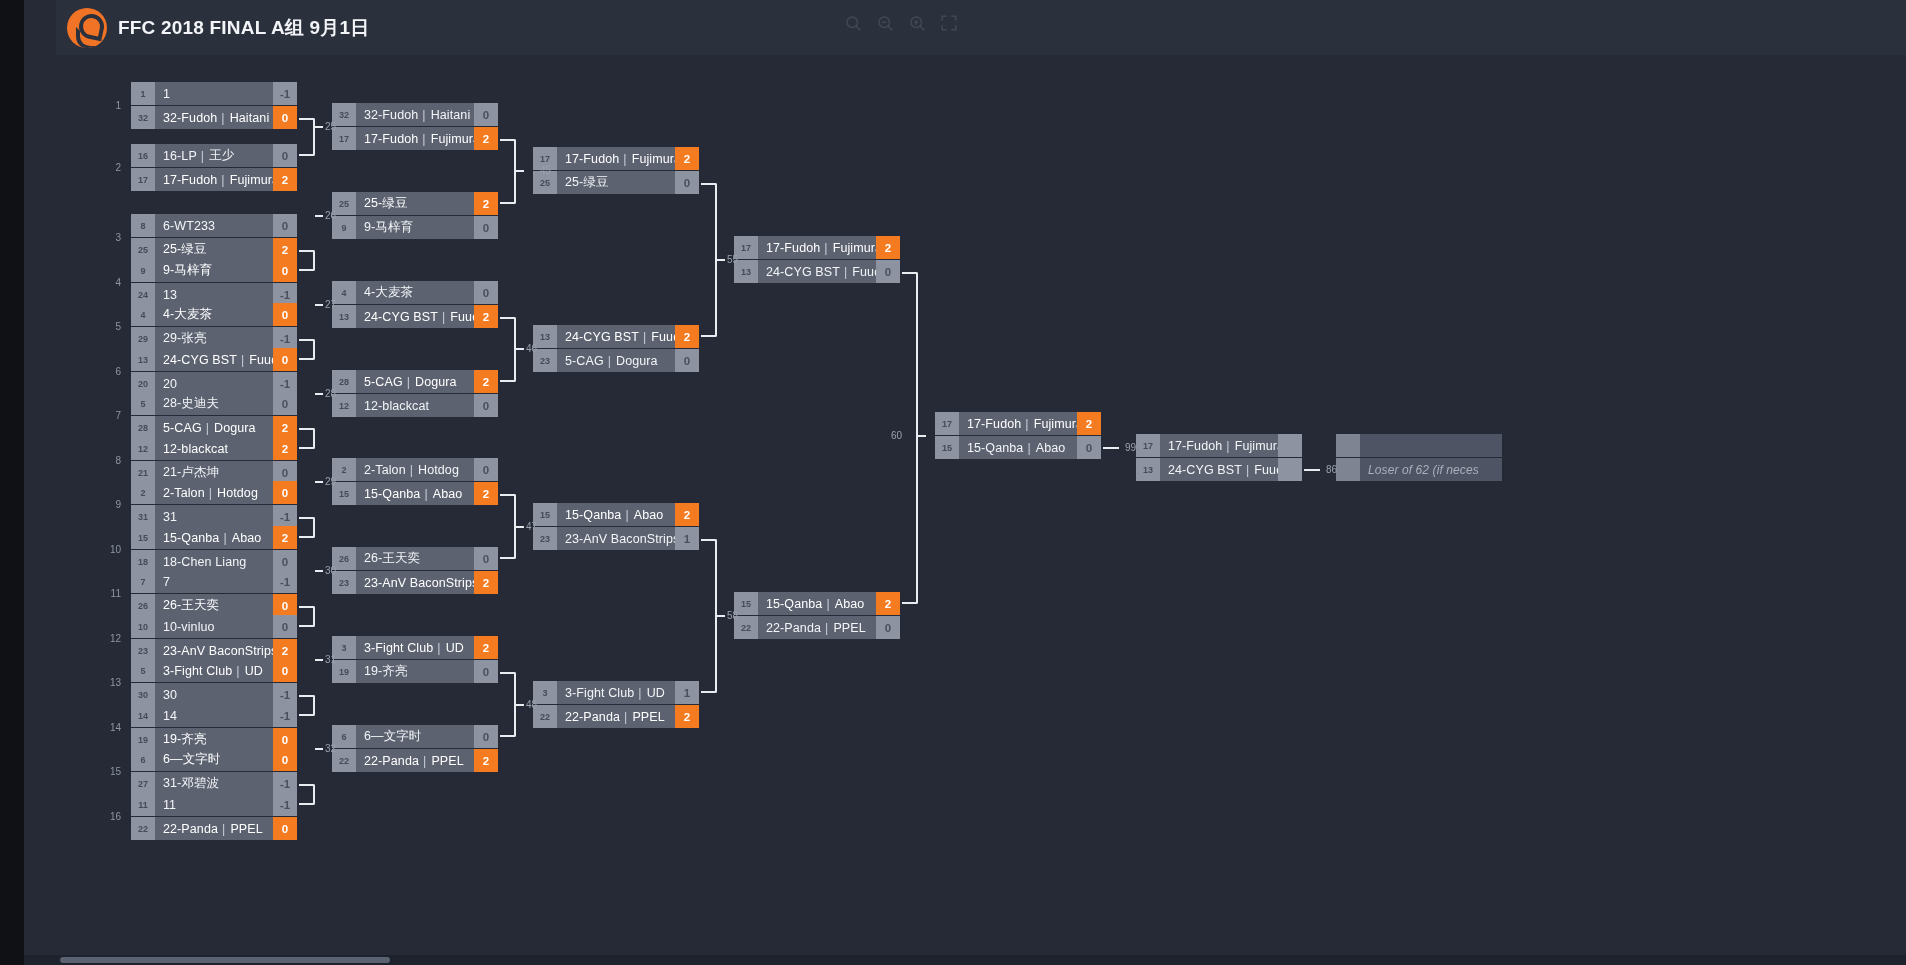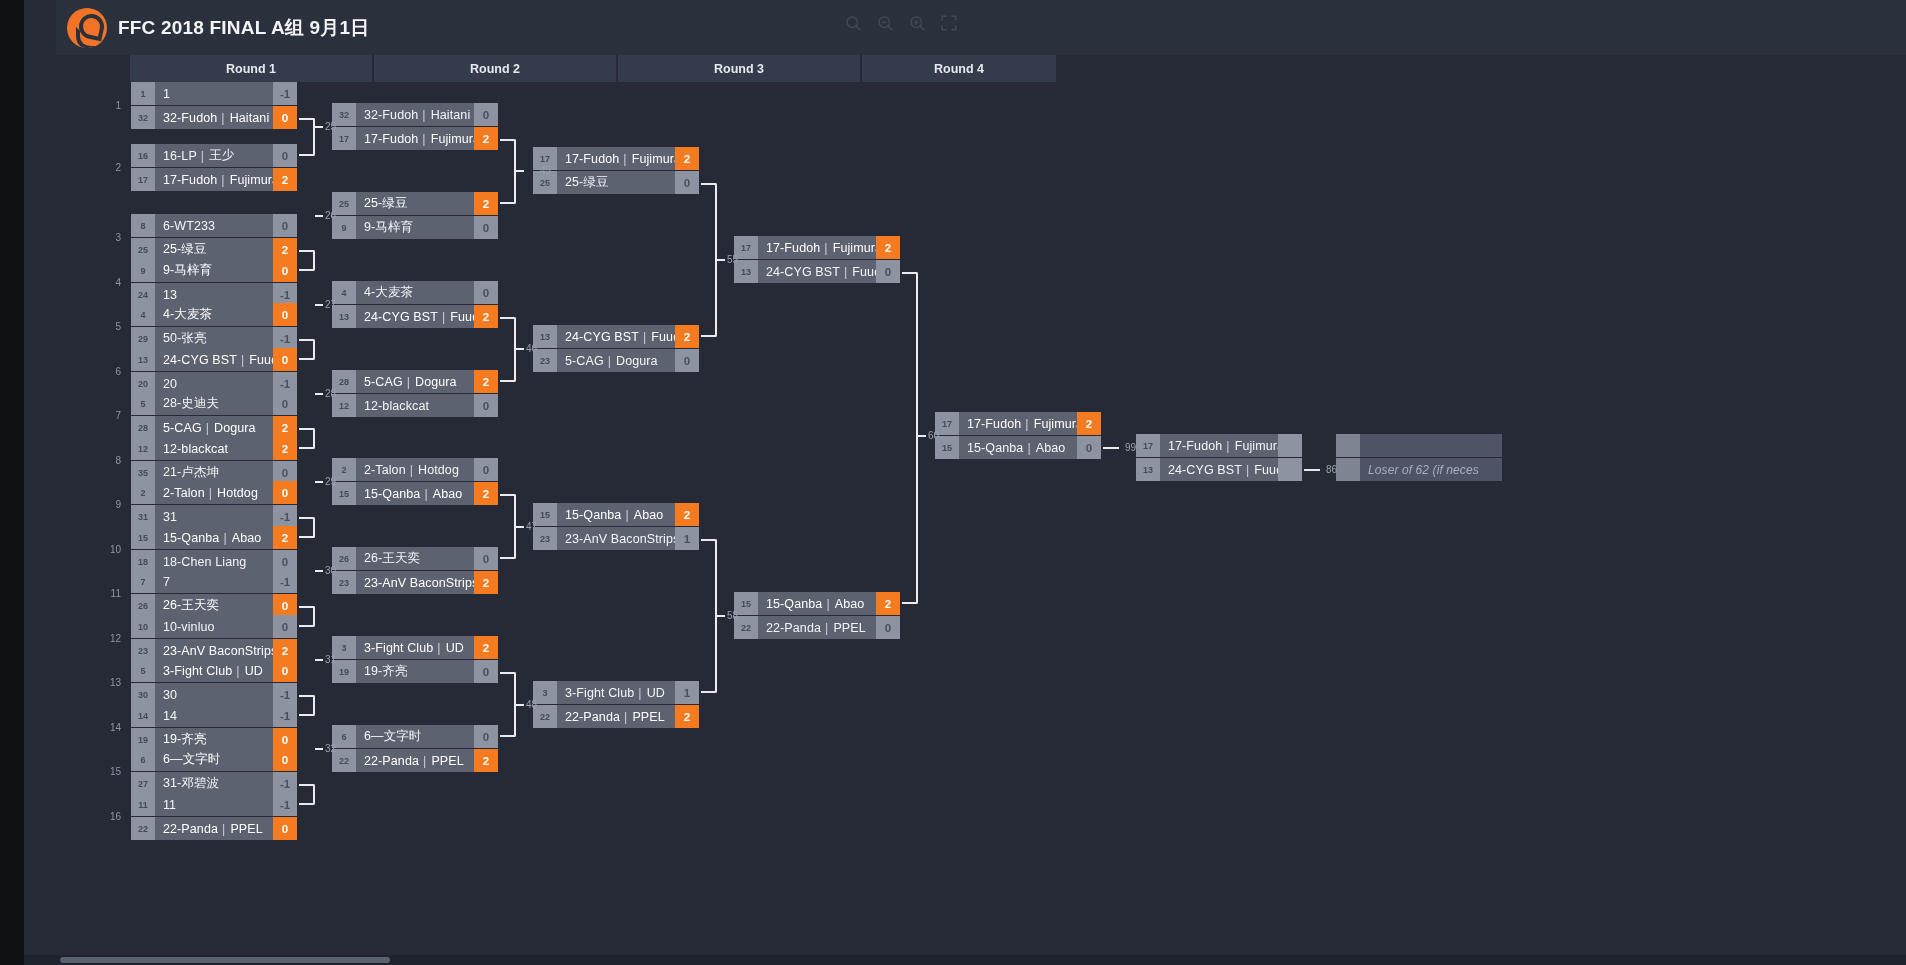--- a/index.html
+++ b/index.html
@@ -275,26 +275,20 @@
       </svg>
       <svg class="tool-ico" viewBox="0 0 24 24" fill="none" stroke="currentColor" stroke-width="2">
         <polyline points="3,9 3,3 9,3"></polyline>
           <polyline points="15,3 21,3 21,9"></polyline>
         <polyline points="21,15 21,21 15,21"></polyline>
           <polyline points="9,21 3,21 3,15"></polyline>
       </svg>
     </div>
   </div>
 
-  <div id="rounds-bar">
-    <div class="round-head" style="left:106px;width:242px;">Round 1</div>
-    <div class="round-head" style="left:350px;width:242px;">Round 2</div>
-    <div class="round-head" style="left:594px;width:242px;">Round 3</div>
-    <div class="round-head" style="left:838px;width:194px;">Round 4</div>
-  </div>
 
   <div id="canvas">
       <div class="match" style="left: 107px; top: 0px; width: 166px;">
         <div class="slot">
           <div class="num">1</div>
           <div class="who">1</div>
           <div class="sc">-1</div>
         </div>
         <div class="slot win">
           <div class="num">32</div>
@@ -355,21 +349,21 @@
       </div>
       <div class="seedlabel" style="left: 79px; top: 194.5px;">4</div>
       <div class="match" style="left: 107px; top: 221px; width: 166px;">
         <div class="slot win">
           <div class="num">4</div>
           <div class="who">4-大麦茶</div>
           <div class="sc">0</div>
         </div>
         <div class="slot">
           <div class="num">29</div>
-          <div class="who">50-张亮</div>
+          <div class="who">29-张亮</div>
           <div class="sc">-1</div>
         </div>
       </div>
       <div class="seedlabel" style="left: 79px; top: 238.5px;">5</div>
       <div class="match" style="left: 107px; top: 266px; width: 166px;">
         <div class="slot win">
           <div class="num">13</div>
           <div class="who">
             <span>24-CYG BST</span>
             <span class="sep">|</span>
@@ -401,21 +395,21 @@
         </div>
       </div>
       <div class="seedlabel" style="left: 79px; top: 327.5px;">7</div>
       <div class="match" style="left: 107px; top: 355px; width: 166px;">
         <div class="slot win">
           <div class="num">12</div>
           <div class="who">12-blackcat</div>
           <div class="sc">2</div>
         </div>
         <div class="slot">
-          <div class="num">35</div>
+          <div class="num">21</div>
           <div class="who">21-卢杰坤</div>
           <div class="sc">0</div>
         </div>
       </div>
       <div class="seedlabel" style="left: 79px; top: 372.5px;">8</div>
       <div class="match" style="left: 107px; top: 399px; width: 166px;">
         <div class="slot win">
           <div class="num">2</div>
           <div class="who">
             <span>2-Talon</span>
@@ -863,21 +857,21 @@
       <div class="stub" style="left: 492px; top: 621.5px; width: 8px;"></div>
       <div class="matchid" style="left: 502px; top: 616.5px;">48</div>
       <div class="bracket" style="left: 677px; top: 100.5px; width: 16px; height: 154px;"></div>
       <div class="stub" style="left: 693px; top: 176.5px; width: 8px;"></div>
       <div class="matchid" style="left: 703px; top: 171.5px;">55</div>
       <div class="bracket" style="left: 677px; top: 456.5px; width: 16px; height: 154px;"></div>
       <div class="stub" style="left: 693px; top: 532.5px; width: 8px;"></div>
       <div class="matchid" style="left: 703px; top: 527.5px;">58</div>
       <div class="bracket" style="left: 878px; top: 189.5px; width: 16px; height: 332px;"></div>
       <div class="stub" style="left: 894px; top: 352.5px; width: 8px;"></div>
-      <div class="matchid" style="left: 904px; top: 347.5px;">60</div>
+      <div class="matchid" style="left: 867px; top: 347.5px;">60</div>
       <div class="stub" style="left: 1079px; top: 364.5px; width: 16px;"></div>
       <div class="matchid" style="left: 1101px; top: 359.5px;">99</div>
       <div class="stub" style="left: 1280px; top: 386.5px; width: 16px;"></div>
       <div class="matchid" style="left: 1302px; top: 381.5px;">86</div>
     </div>
 
   <div id="hscroll-track">
     <div id="hscroll-thumb"></div>
   </div>
 </div>

